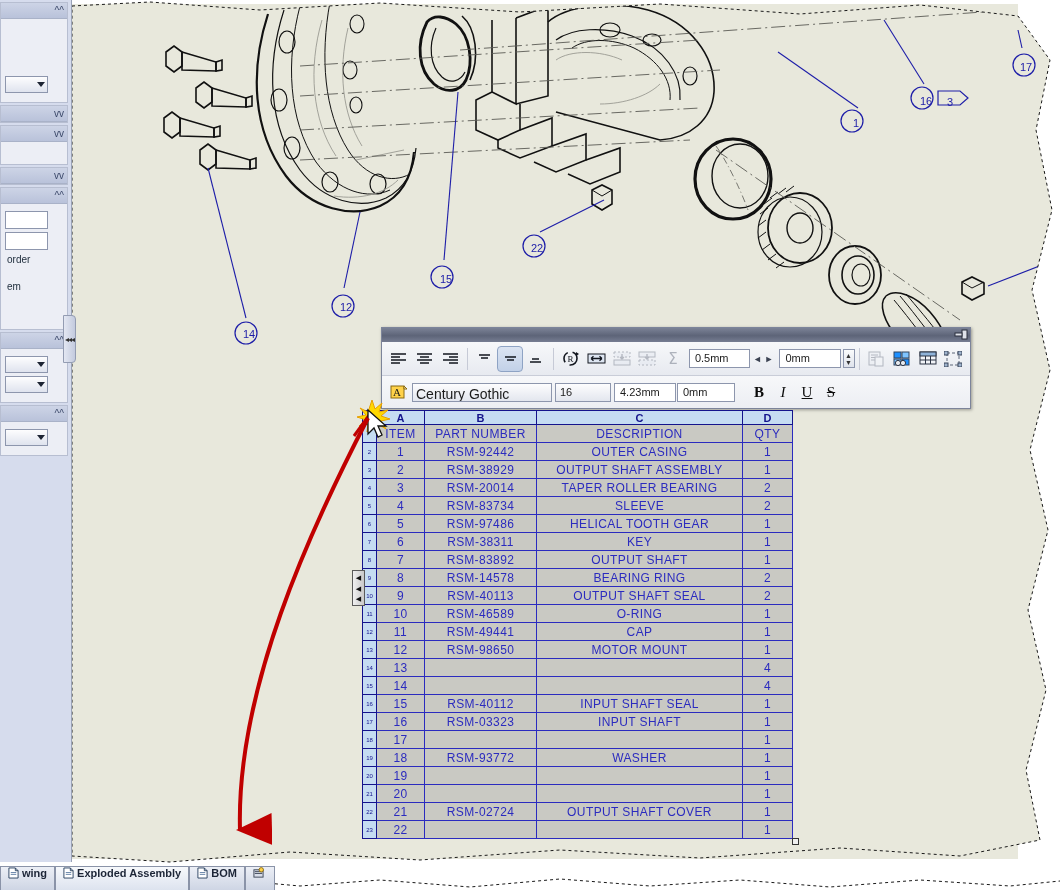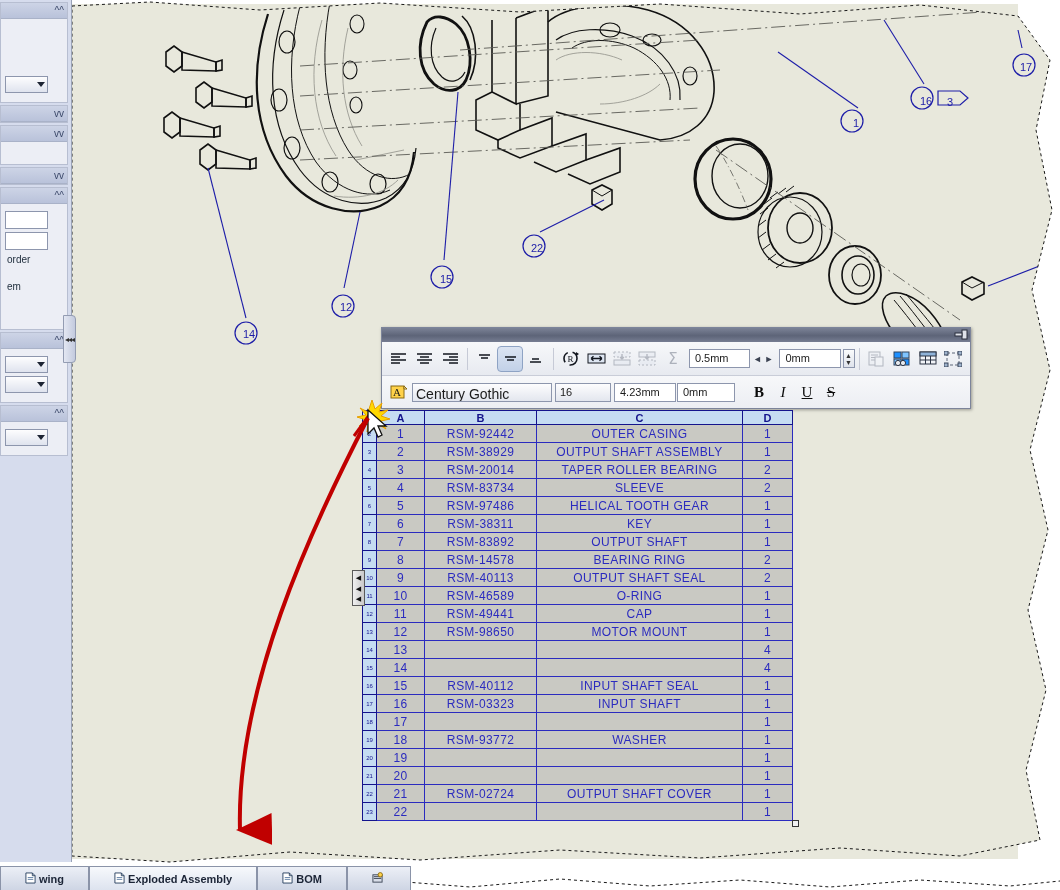--- a/index.html
+++ b/index.html
@@ -180,22 +180,22 @@
 
   
   .tabbar {
     position:absolute; left:0; bottom:0; width:1060px; height:28px;
   }
   .tab-strip {
     position:absolute; left:0; bottom:4px; height:20px;
     display:flex; align-items:stretch;
   }
   .sheet-tab {
-    display:flex; align-items:center; gap:3px;
-    padding:0 24px; height:24px;
+    display:flex; align-items:flex-start; gap:3px;
+    padding:0 7px; height:24px;
     background:linear-gradient(180deg,#eceff6,#ced5e4);
     border:1px solid #8a93a8; border-bottom:none;
     font-size:11px; font-weight:bold; color:#1b2436;
     white-space:nowrap;
   }
   .sheet-tab.active { background:linear-gradient(180deg,#f7f9fc,#dde3ef); }
   .sheet-tab.cut { color:#1b2436; }
   .tab-doc-icon { width:11px; height:12px; }
 
   
@@ -639,20 +639,27 @@
       <thead>
         <tr>
           <th class="corner"></th>
           <th class="colhdr c-item">A</th>
           <th class="colhdr c-part">B</th>
           <th class="colhdr c-desc">C</th>
           <th class="colhdr c-qty">D</th>
         </tr>
       </thead>
       <tbody id="bom-body">
+          <tr>
+            <td class="rowhdr"></td>
+            <td class="cell c-item">ITEM</td>
+            <td class="cell c-part">PART NUMBER</td>
+            <td class="cell c-desc">DESCRIPTION</td>
+            <td class="cell c-qty">QTY</td>
+          </tr>
           <tr>
             <td class="rowhdr">2</td>
             <td class="cell c-item">1</td>
             <td class="cell c-part">RSM-92442</td>
             <td class="cell c-desc">OUTER CASING</td>
             <td class="cell c-qty">1</td>
           </tr>
           <tr>
             <td class="rowhdr">3</td>
             <td class="cell c-item">2</td>

